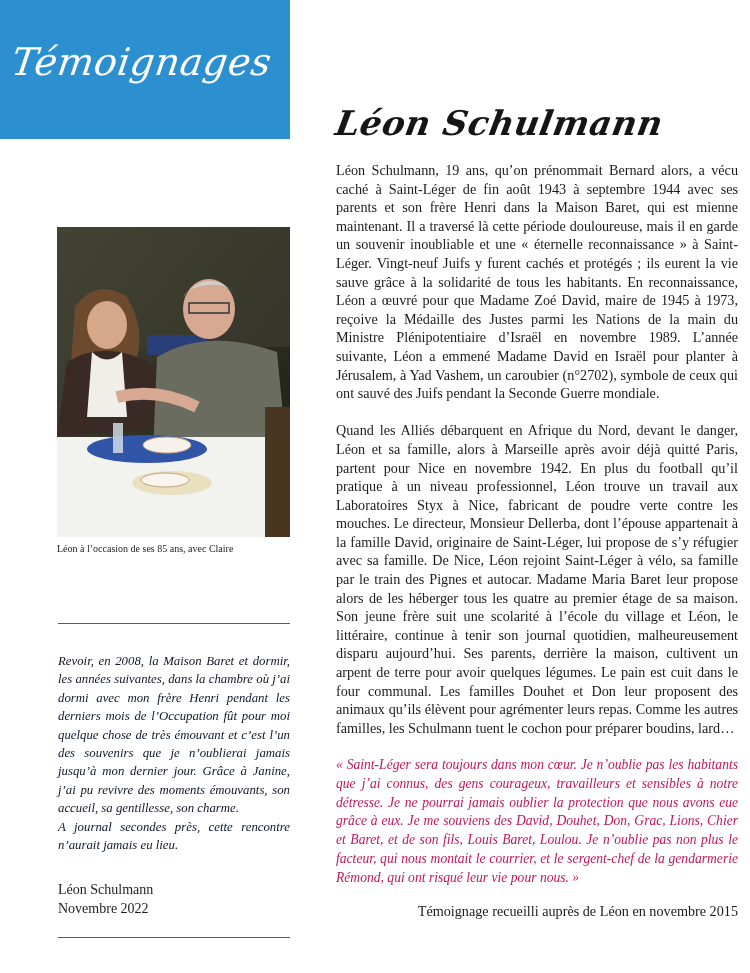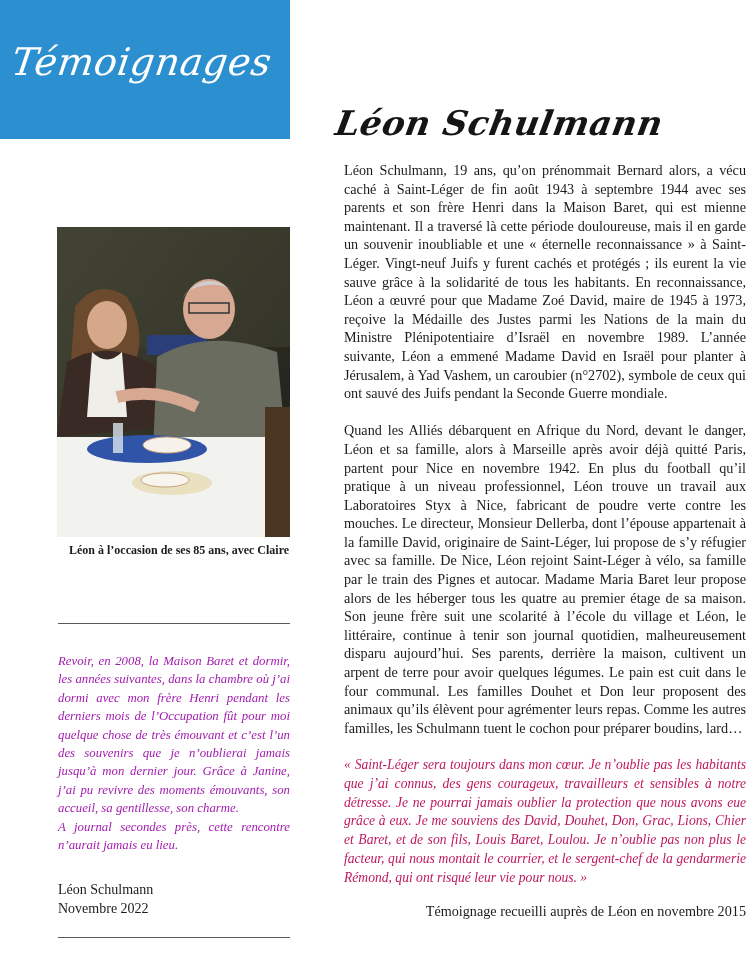--- a/index.html
+++ b/index.html
@@ -18,46 +18,46 @@
   }
 
   .article-title {
     position: absolute; left: 336px; top: 103px;
     font-family: "DejaVu Serif", serif; font-style: italic;
     font-size: 34px; color: #151515; letter-spacing: 0.5px;
     transform: skewX(-10deg);
   }
 
   .main-col {
-    position: absolute; left: 344px; top: 161px; width: 402px;
+    position: absolute; left: 336px; top: 161px; width: 402px;
     font-size: 14.2px; line-height: 18.6px; text-align: justify;
     hyphens: none;
   }
   .para { margin-bottom: 18.6px; }
   .quote { font-style: italic; font-size: 13.6px; line-height: 18.8px; color: #be185d; margin-bottom: 14px; }
   .credit { font-size: 14.2px; line-height: 18.6px; text-align: right; }
 
   .photo {
     position: absolute; left: 57px; top: 227px; width: 233px; height: 310px;
     overflow: hidden; background: #3a3a30;
   }
   .photo svg { display: block; }
   .photo-caption {
-    position: absolute; left: 69px; top: 543px; width: 240px;
-    font-size: 12px; color: #1e1a1a; font-weight: bold;
+    position: absolute; left: 57px; top: 543px; width: 240px;
+    font-size: 10px; color: #1e1a1a;
   }
 
   .rule {
     position: absolute; left: 58px; width: 232px; height: 0;
     border-top: 1.5px solid #5a5a5a;
   }
   .side-quote {
     position: absolute; left: 58px; top: 652px; width: 232px;
     font-style: italic; font-size: 12.8px; line-height: 18.4px;
-    text-align: justify; color: #a21caf;
+    text-align: justify; color: #0f172a;
   }
   .side-signature {
     position: absolute; left: 58px; top: 880px; width: 232px;
     font-size: 14px; line-height: 19px;
   }
 </style>
 </head>
 <body>
 
 <div class="banner">

